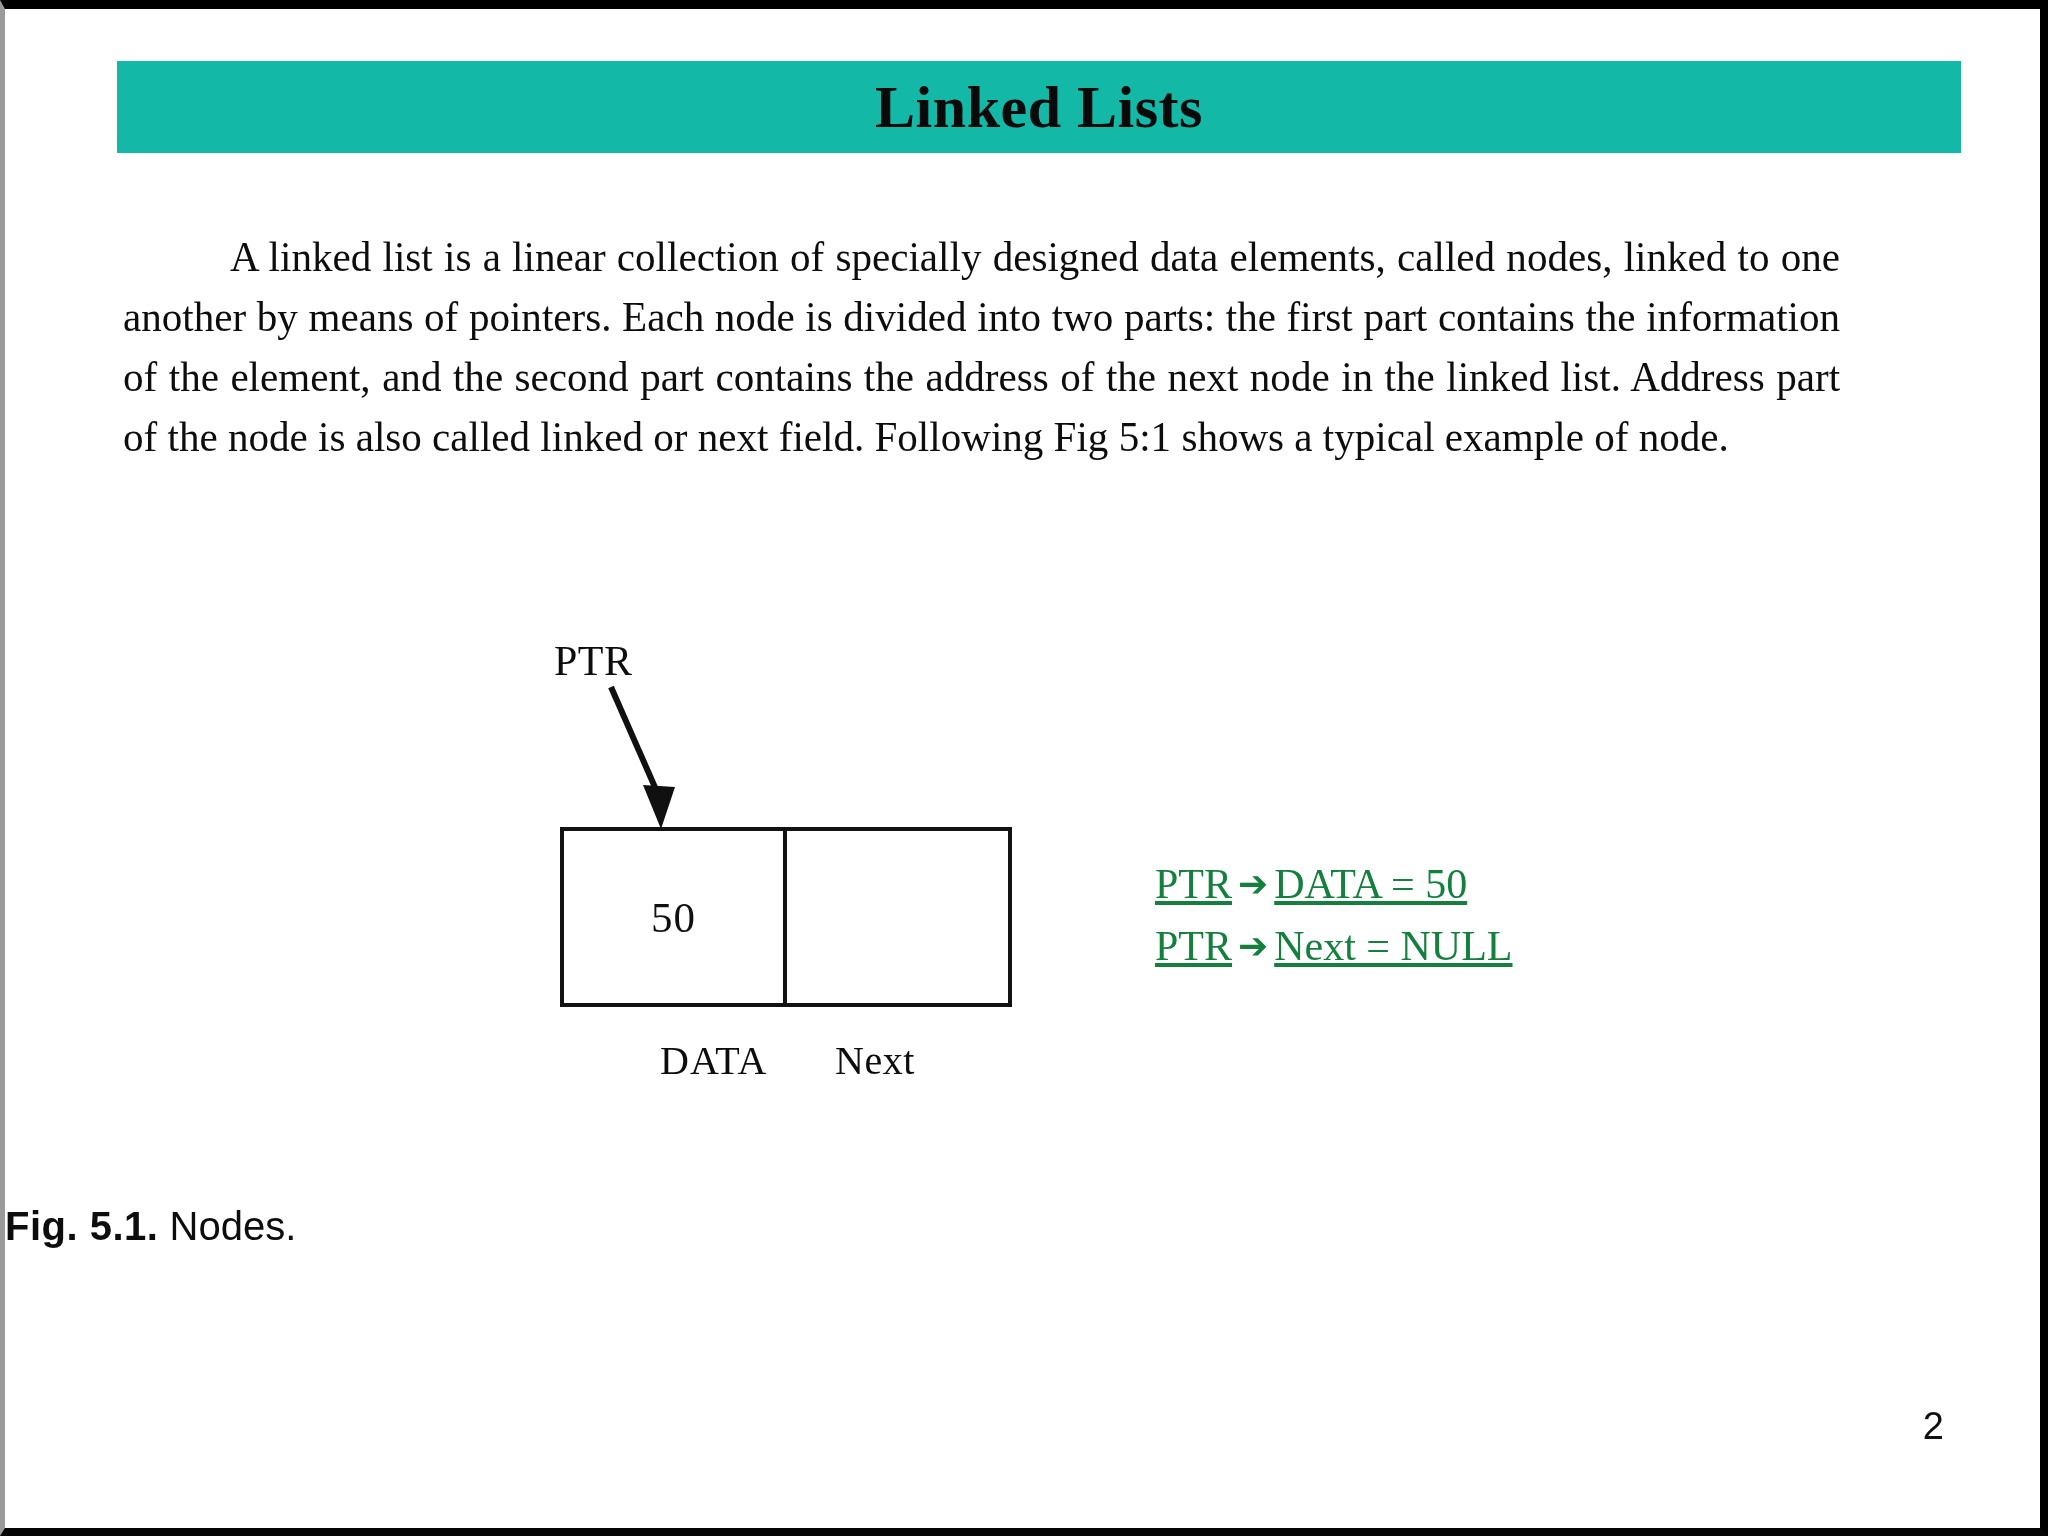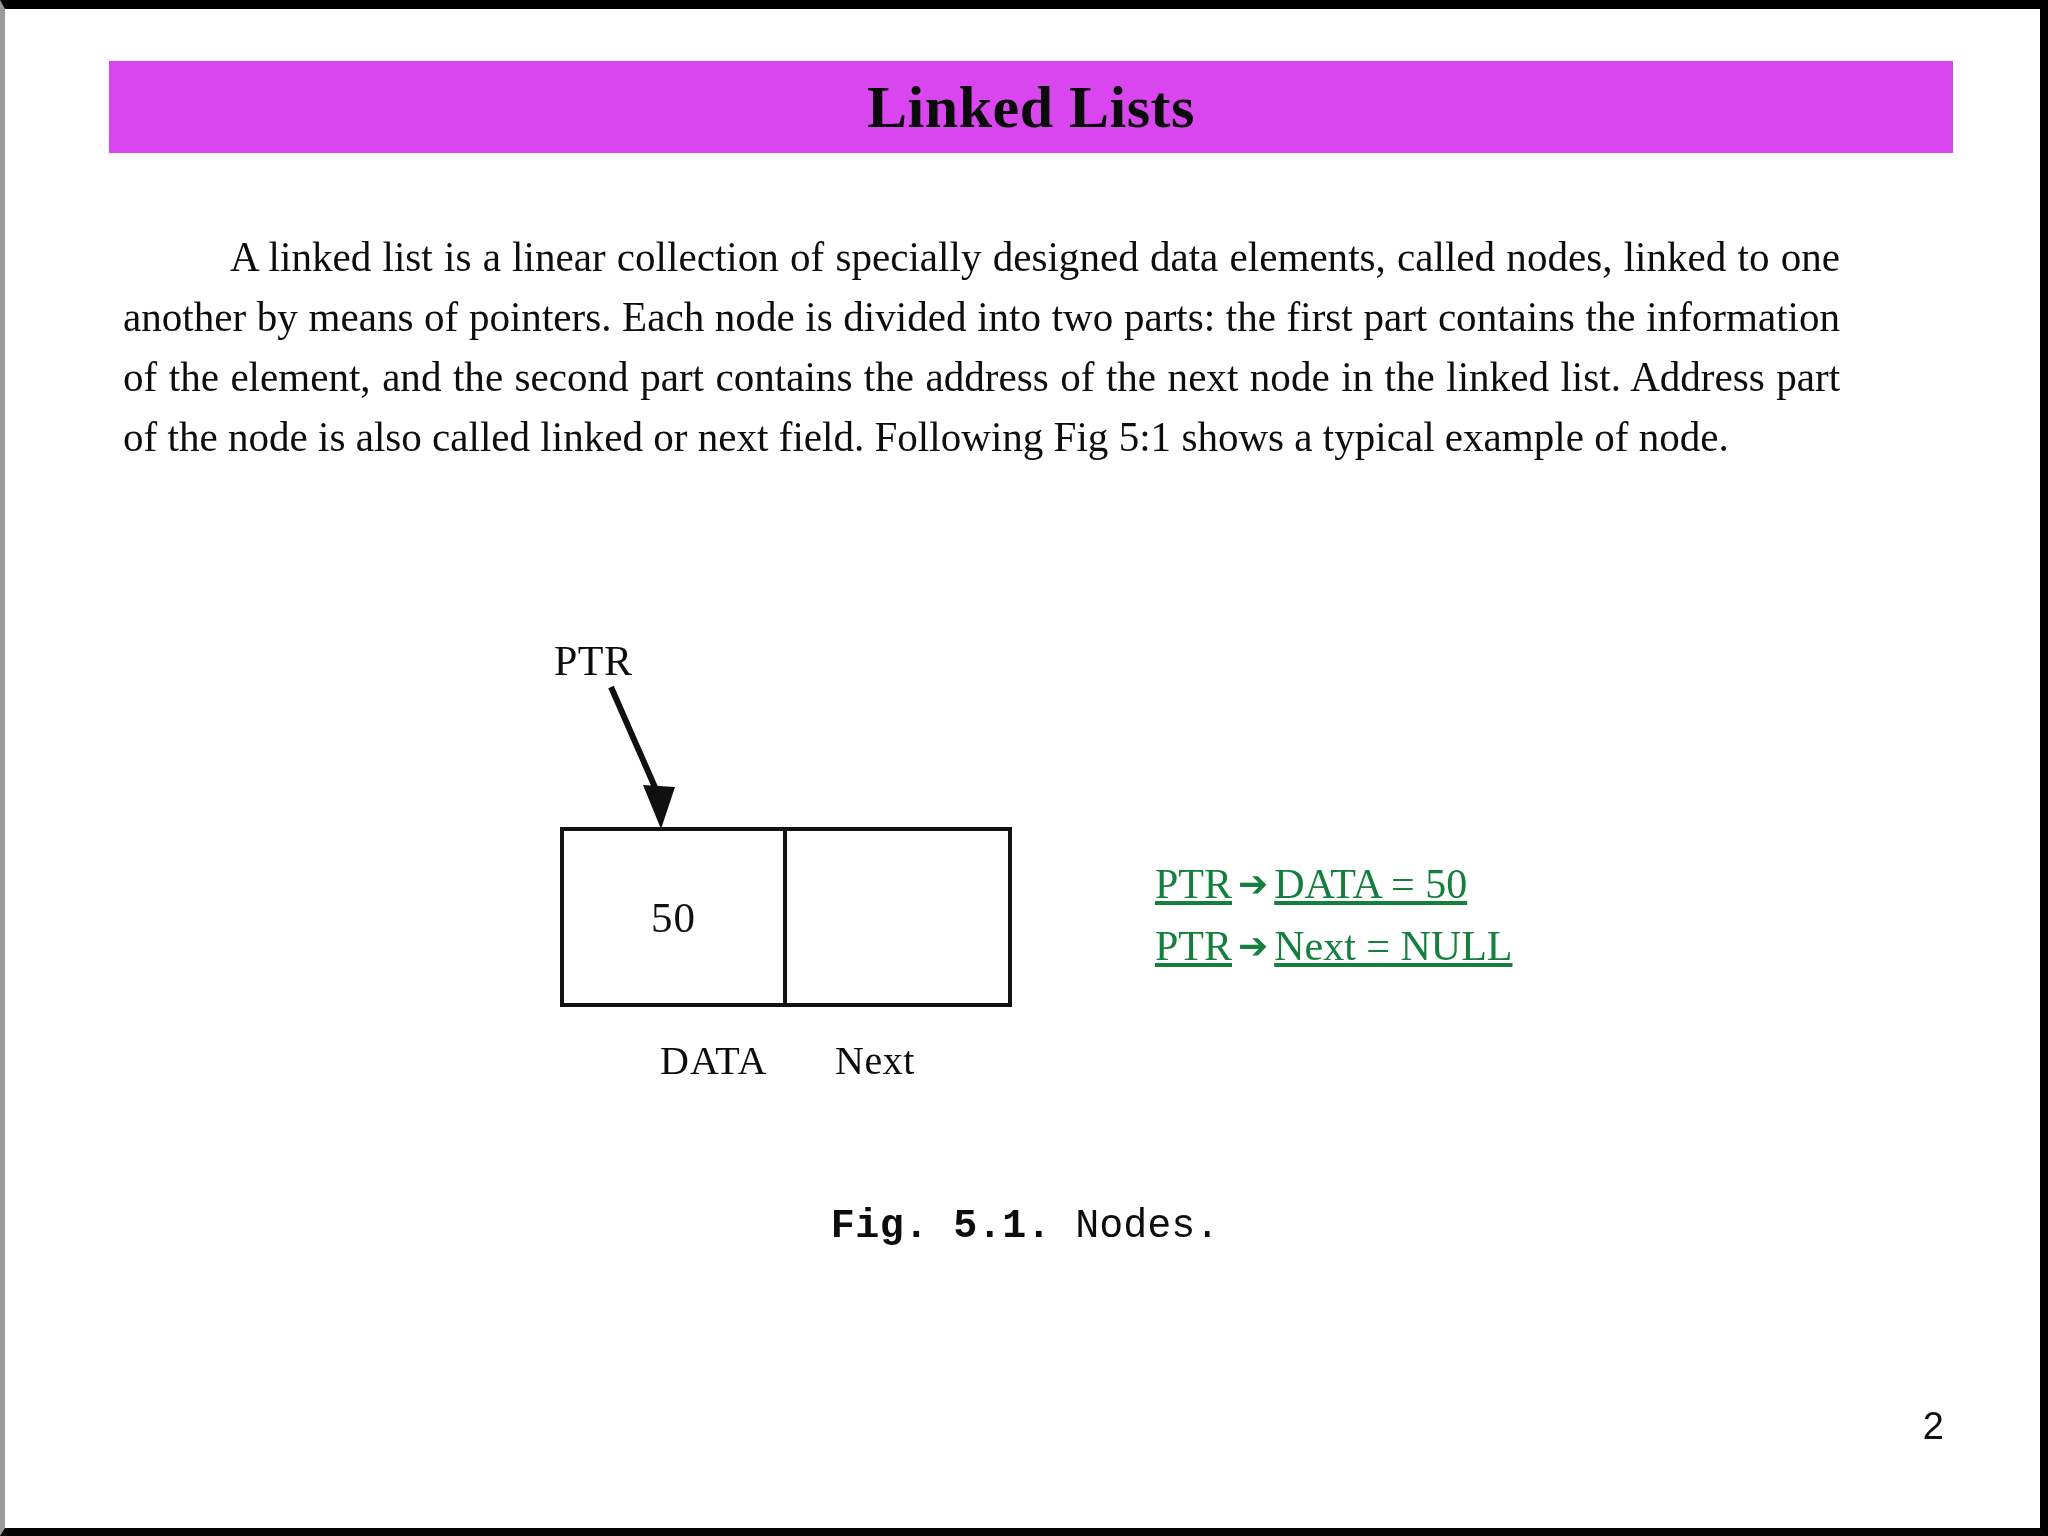--- a/index.html
+++ b/index.html
@@ -24,25 +24,25 @@
     background: #ffffff;
     border-top: 9px solid #000000;
     border-right: 8px solid #000000;
     border-bottom: 8px solid #050505;
     border-left: 5px solid #9a9a9a;
   }
 
   
   #title-banner {
     position: absolute;
-    left: 104px;
+    left: 112px;
     top: 52px;
     width: 1844px;
     height: 92px;
-    background: #d946ef;
+    background: #14b8a6;
   }
   #title-text {
     position: absolute;
     left: 0;
     top: 0;
     width: 1844px;
     height: 92px;
     line-height: 92px;
     text-align: center;
     font-family: "Liberation Serif", "DejaVu Serif", serif;
@@ -167,22 +167,21 @@
     transform: translateY(-2px);
     padding: 0 6px;
   }
 
   
   #fig-caption {
     position: absolute;
     left: 0;
     top: 1195px;
     width: 2040px;
-    text-align: center;
-    font-family: Liberation Mono, monospace;
+    font-family: Liberation Sans, sans-serif;
     font-size: 40px;
     color: #0d0d0d;
   }
   #fig-caption-number {
     font-weight: bold;
     letter-spacing: 0.5px;
   }
   #fig-caption-name { font-weight: normal; }
 
   

